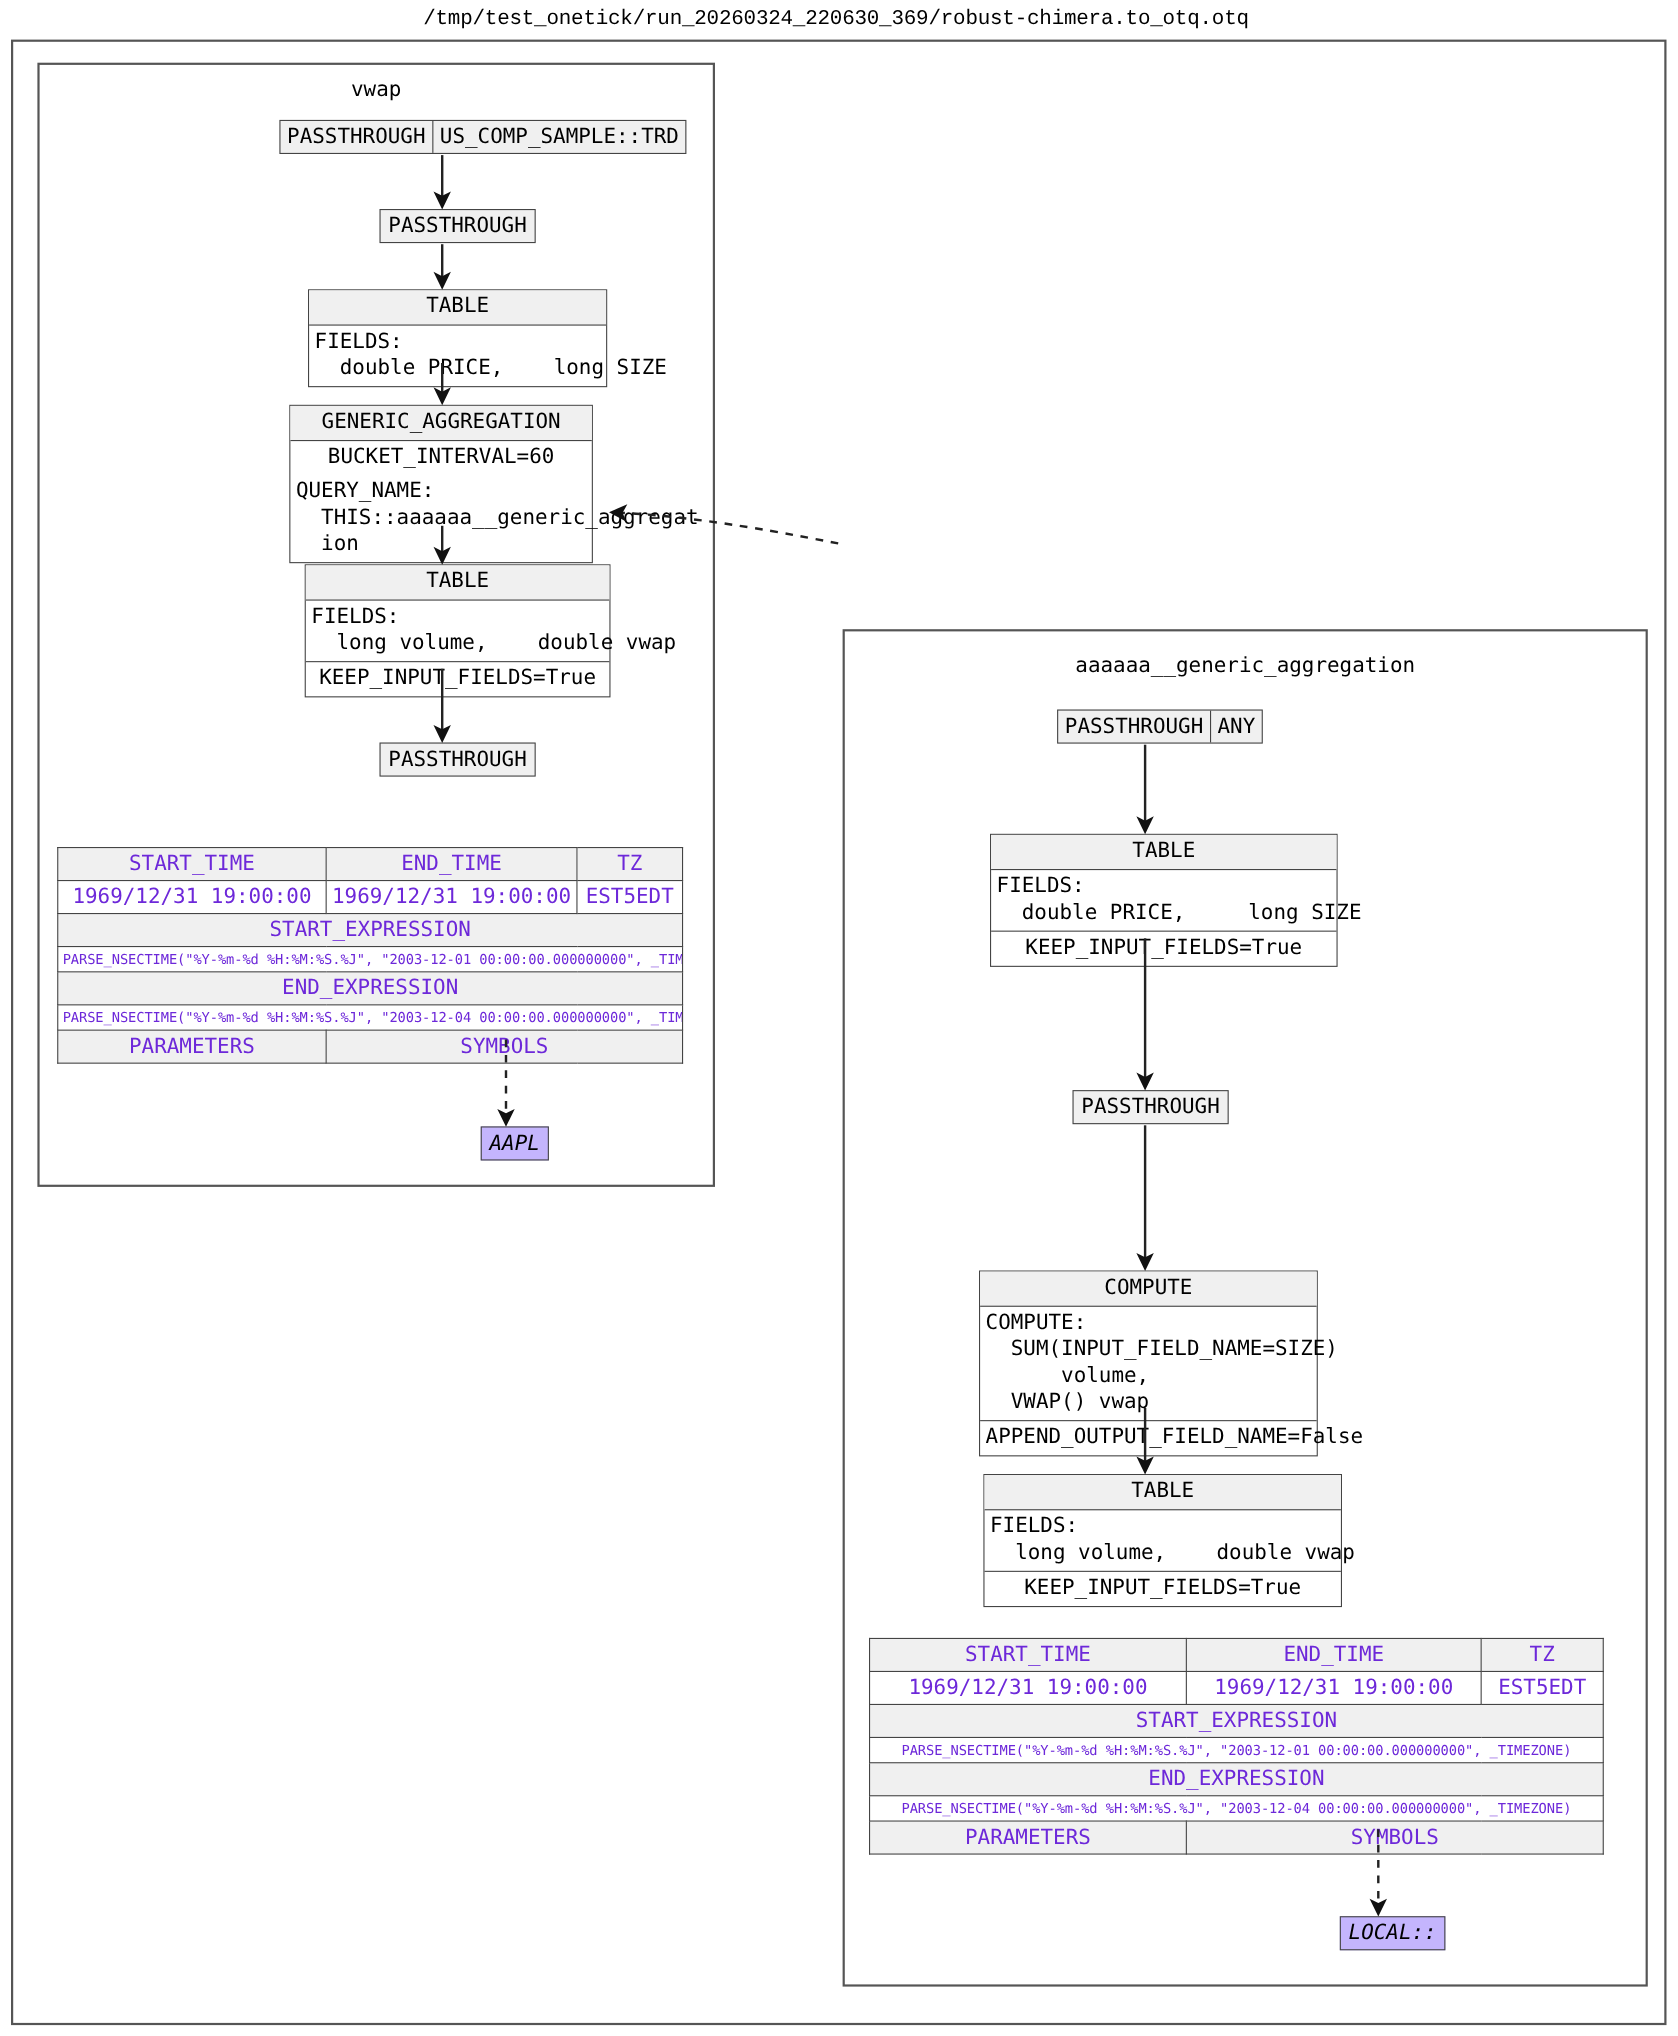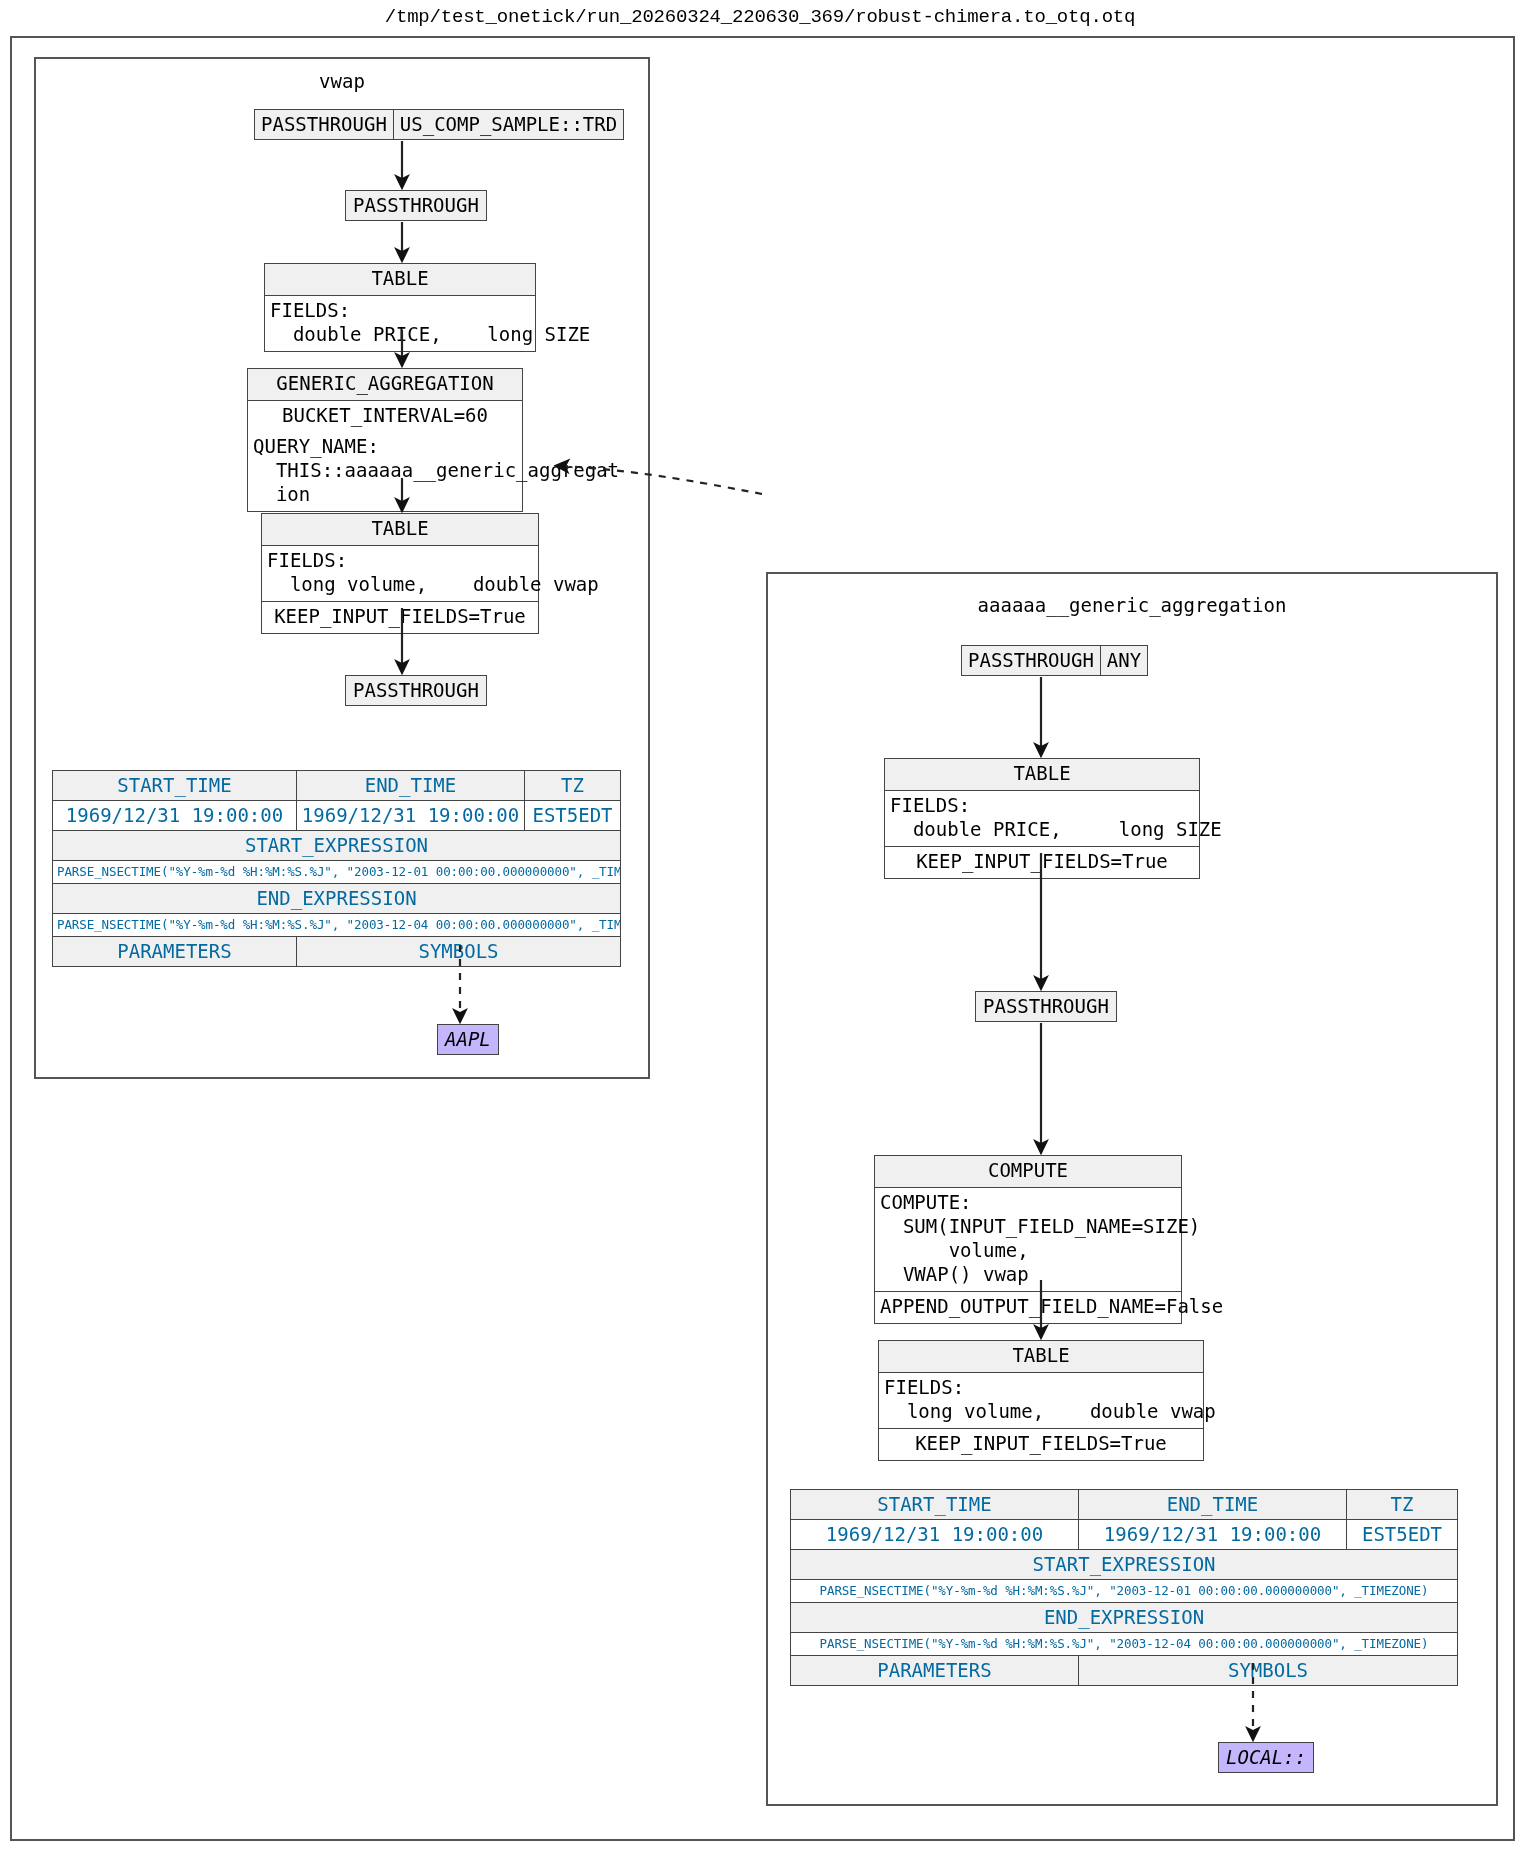--- a/index.html
+++ b/index.html
@@ -54,20 +54,21 @@
   #cluster-agg .cluster-label { top: 20px; }
 
   
   .node {
     position: absolute;
     border: 1.5px solid #444444;
     background: #ffffff;
     font-size: 19px;
     color: #000;
     line-height: 1.26;
+    margin-left: 16px;
   }
   .node .hdr {
     background: #f0f0f0;
     border-bottom: 1.5px solid #444444;
     text-align: center;
     padding: 3px 4px 4px 4px;
     white-space: nowrap;
   }
   .node .sect {
     padding: 3px 5px 4px 5px;
@@ -99,21 +100,21 @@
     color: #000;
   }
   .splitbox > span { padding: 3px 6px 4px 6px; white-space: nowrap; }
   .splitbox > span + span { border-left: 1.5px solid #444444; }
 
   
   .ptable {
     position: absolute;
     border-collapse: collapse;
     font-size: 19px;
-    color: #0369a1;
+    color: #6d28d9;
     background: #ffffff;
     table-layout: fixed;
   }
   .ptable td {
     border: 1.5px solid #444444;
     text-align: center;
     padding: 3px 4px 4px 4px;
     white-space: nowrap;
     overflow: hidden;
   }

